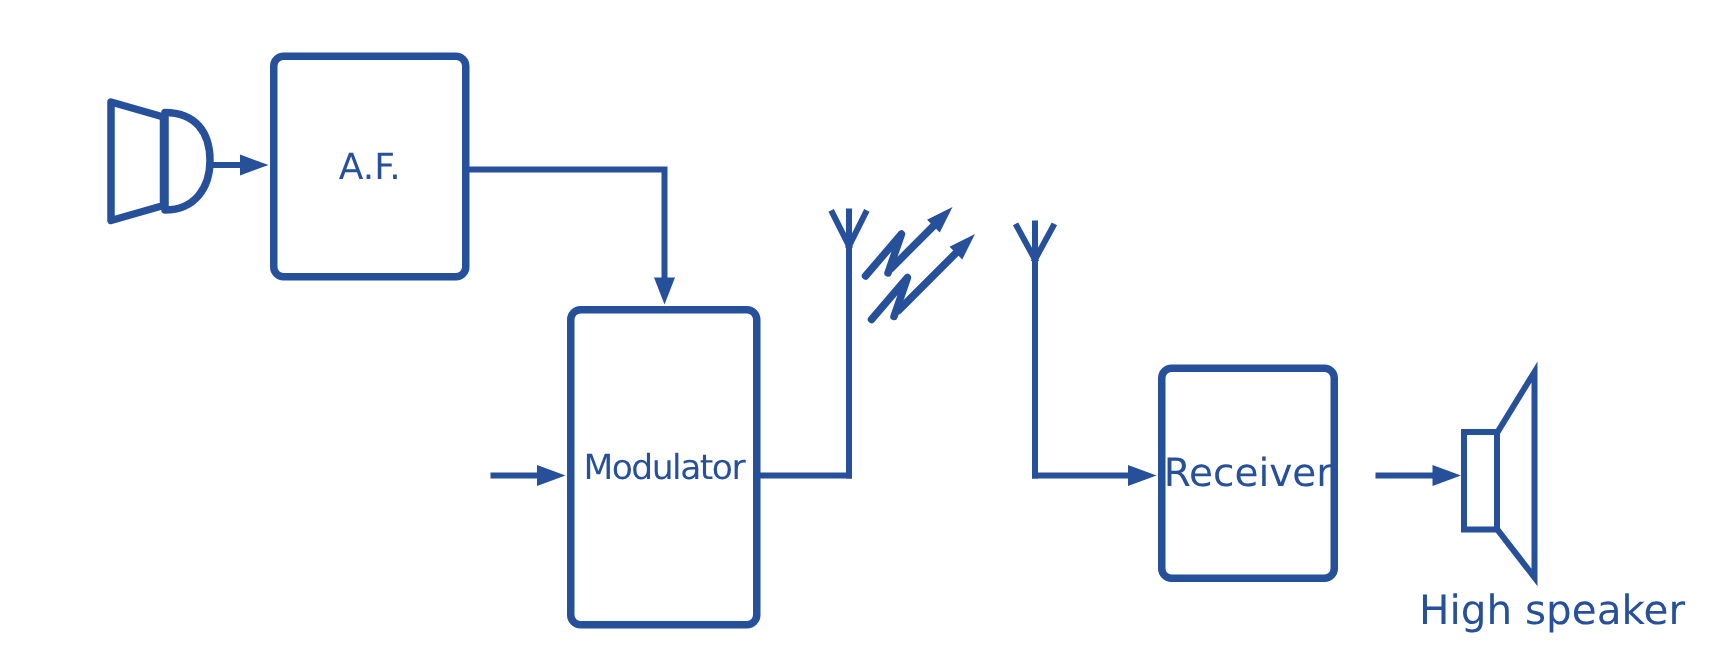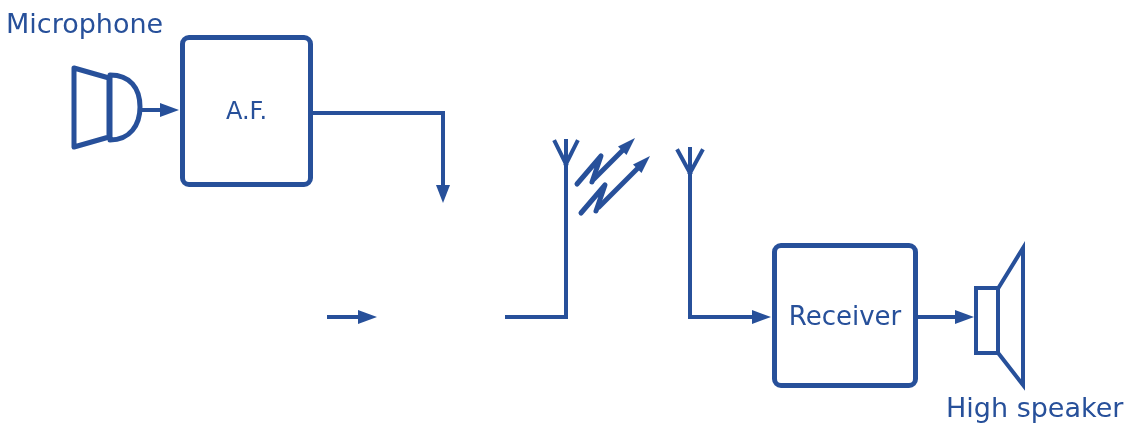--- a/index.html
+++ b/index.html
@@ -17,21 +17,21 @@
   .box {
     position:absolute; box-sizing:border-box;
     border:5px solid var(--ink); border-radius:9px;
     display:flex; flex-direction:column; align-items:center; justify-content:center;
     text-align:center; background:transparent;
   }
   .box .bl { white-space:nowrap; }
   #box-af  { left:180px; top:35px;  width:133px; height:152px; font-size:24px; line-height:1.25; }
   #box-hfo { left:178px; top:250px; width:150px; height:143px; font-size:23px; line-height:1.22; }
   #box-mod { left:378px; top:204px; width:129px; height:215px; font-size:23px; letter-spacing:-1px; }
-  #box-rcv { left:772px; top:243px; width:146px; height:145px; font-size:26px; }
+  #box-rcv { left:772px; top:243px; width:120px; height:145px; font-size:26px; }
   .float-label { position:absolute; font-size:27px; white-space:nowrap; }
   #lbl-mic { left:6px;   top:8px; }
   #lbl-spk { left:946px; top:392px; }
 </style>
 </head>
 <body>
 
 <div class="stage">
 
   <svg class="layer" viewBox="0 0 1139 438">
@@ -95,21 +95,23 @@
       <rect class="ln" x="976" y="288" width="22" height="65"></rect>
       <path class="ln" d="M999,287 L1023,248 L1023,385 L999,354"></path>
     </g>
   </svg>
 
   <div class="box" id="box-af">
     <div class="bl">A.F.</div>
   </div>
 
 
+  <div class="box" id="box-mod">
+    <div class="bl">Modulator</div>
+  </div>
 
   <div class="box" id="box-rcv">
     <div class="bl">Receiver</div>
   </div>
 
-  <div class="float-label" id="lbl-mic">Microphone</div>
   <div class="float-label" id="lbl-spk">High speaker</div>
 
 </div>
 
 </body></html>

